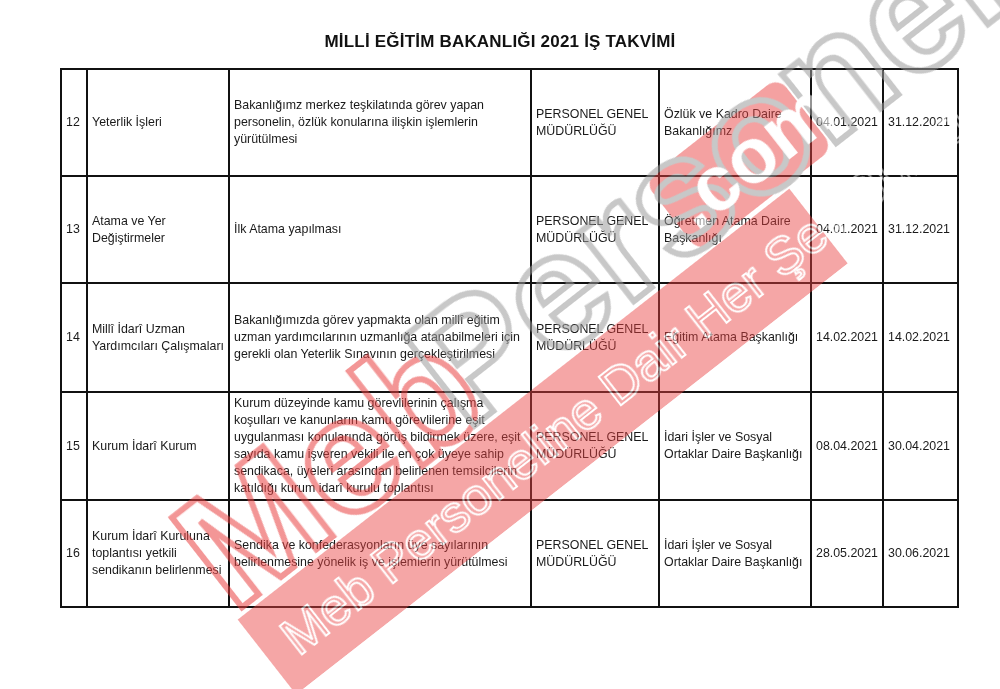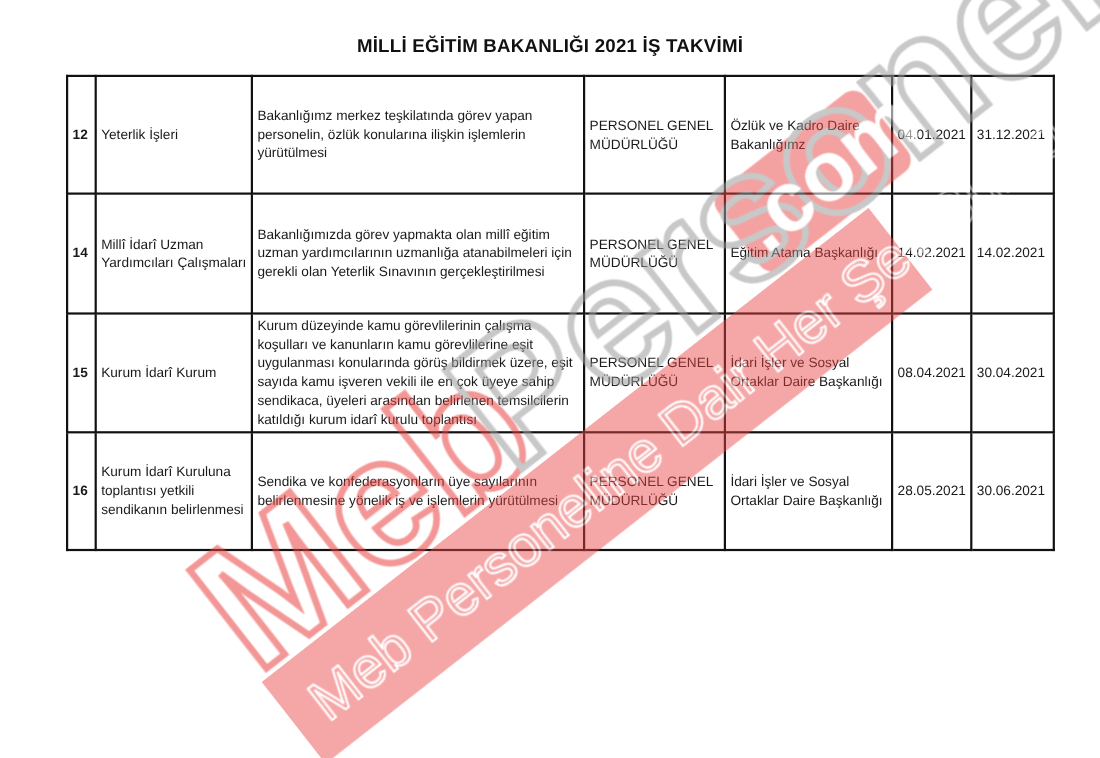--- a/index.html
+++ b/index.html
@@ -36,21 +36,21 @@
     font-size: 12.4px;
     line-height: 17px;
   }
   table.calendar td {
     border: 2px solid #111;
     padding: 0 4px;
     vertical-align: middle;
     overflow: hidden;
   }
   table.calendar tr { height: 107px; }
-  td.no { font-weight: bold; padding-left: 3px; }
+  td.no { font-weight: normal; padding-left: 3px; }
   td.date { white-space: nowrap; padding-left: 3px; border-radius: 23px; }
 
   .watermark {
     position: absolute;
     pointer-events: none;
     left: 0; top: 0;
     width: 1000px; height: 689px;
   }
 </style>
 </head>
@@ -68,20 +68,29 @@
     <col style="width:72px">
     <col style="width:75px">
   </colgroup>
   <tbody>
     <tr>
       <td class="no">12</td>
       <td>Yeterlik İşleri</td>
       <td>Bakanlığımz merkez teşkilatında görev yapan personelin, özlük konularına ilişkin işlemlerin yürütülmesi</td>
       <td>PERSONEL GENEL MÜDÜRLÜĞÜ</td>
       <td>Özlük ve Kadro Daire Bakanlığımz</td>
+      <td class="date">04.01.2021</td>
+      <td class="date">31.12.2021</td>
+    </tr>
+    <tr>
+      <td class="no">13</td>
+      <td>Atama ve Yer Değiştirmeler</td>
+      <td>İlk Atama yapılması</td>
+      <td>PERSONEL GENEL MÜDÜRLÜĞÜ</td>
+      <td>Öğretmen Atama Daire Başkanlığı</td>
       <td class="date">04.01.2021</td>
       <td class="date">31.12.2021</td>
     </tr>
     <tr style="height:109px">
       <td class="no">14</td>
       <td>Millî İdarî Uzman Yardımcıları Çalışmaları</td>
       <td>Bakanlığımızda görev yapmakta olan millî eğitim uzman yardımcılarının uzmanlığa atanabilmeleri için gerekli olan Yeterlik Sınavının gerçekleştirilmesi</td>
       <td>PERSONEL GENEL MÜDÜRLÜĞÜ</td>
       <td>Eğitim Atama Başkanlığı</td>
       <td class="date">14.02.2021</td>

